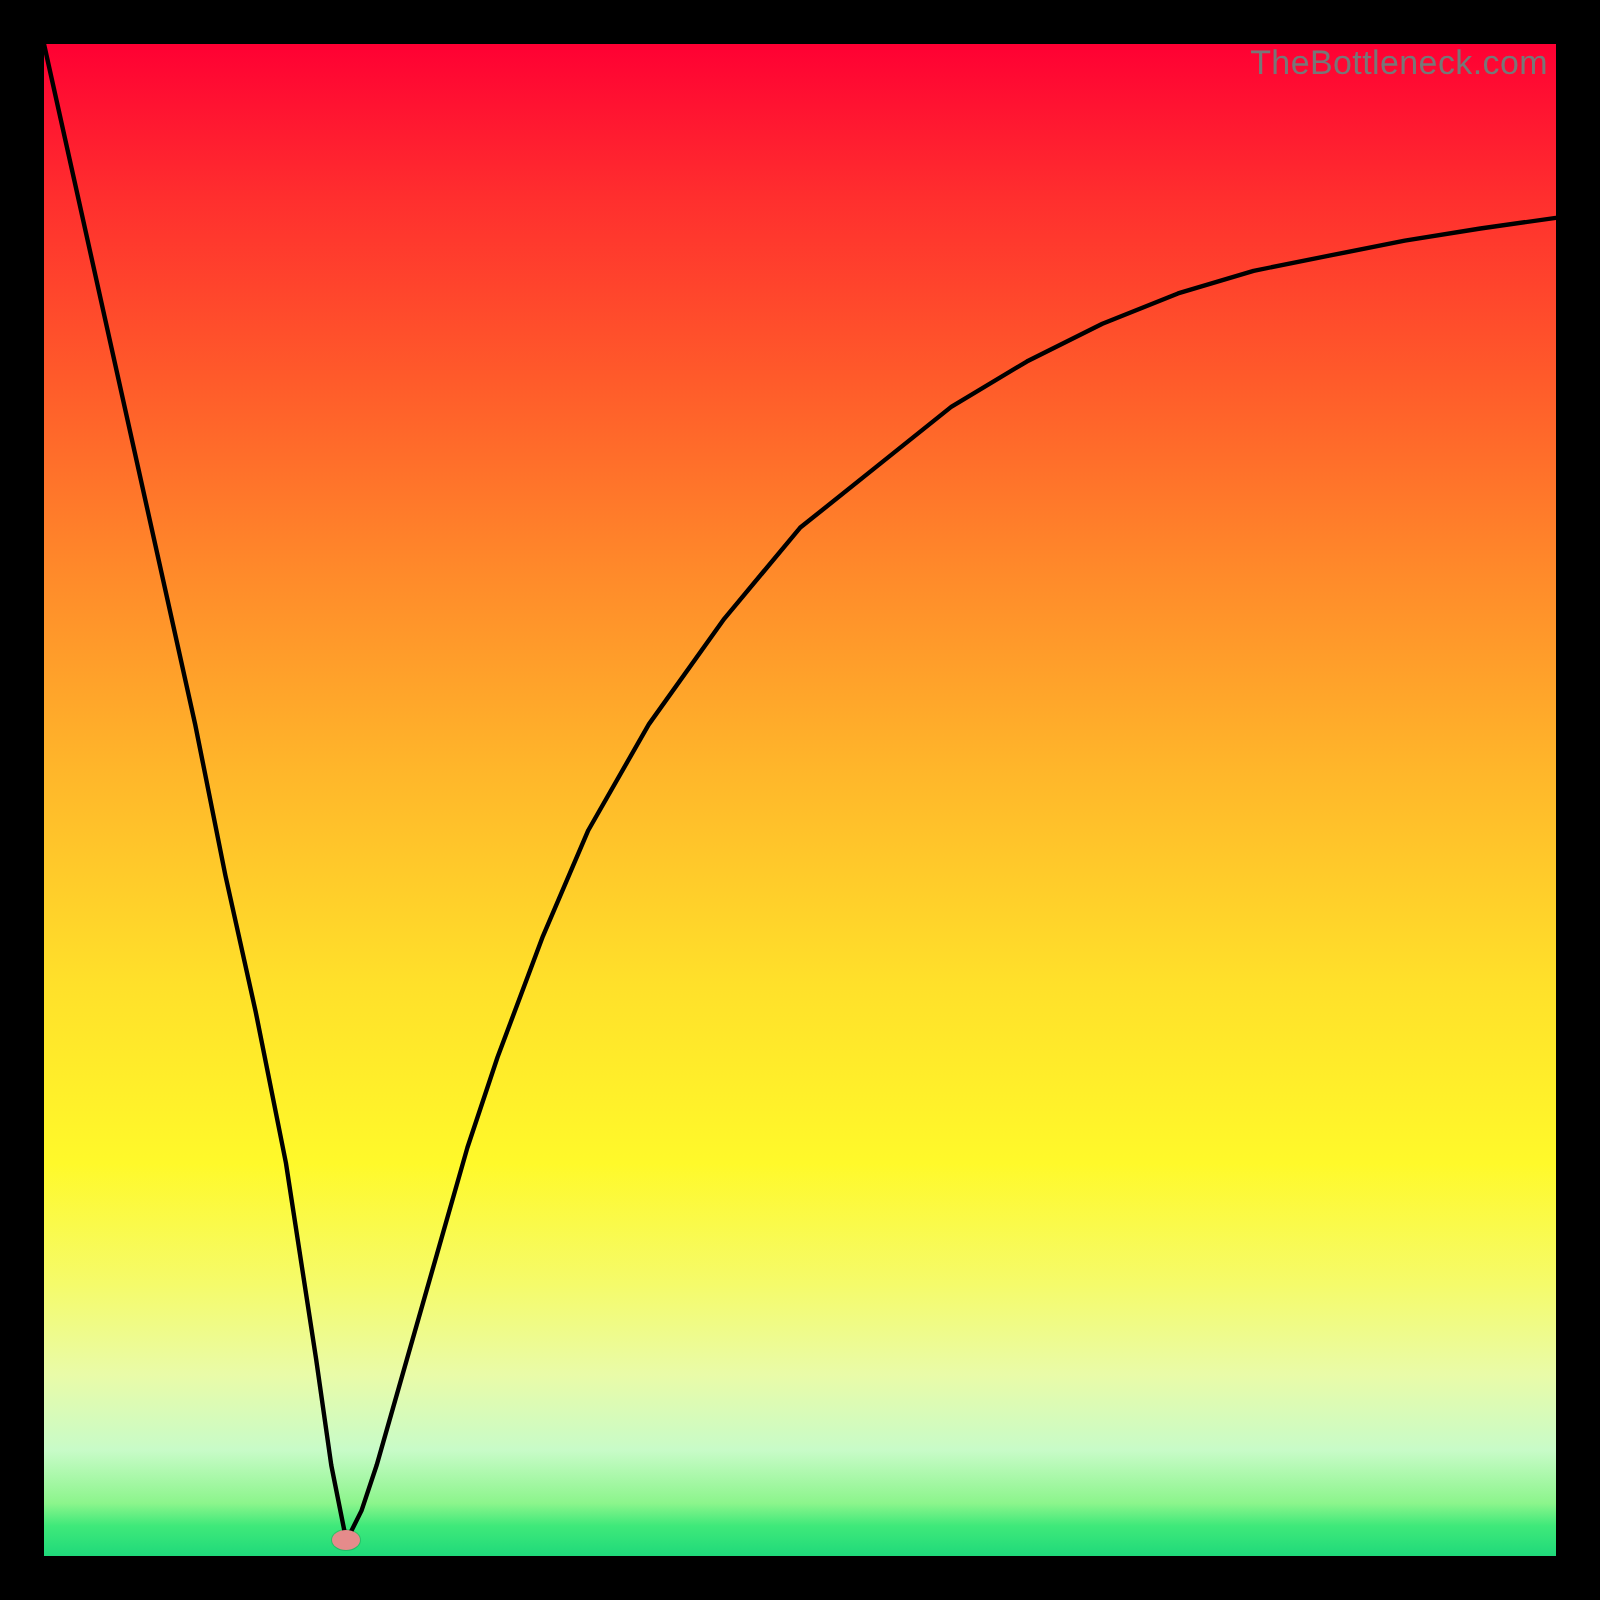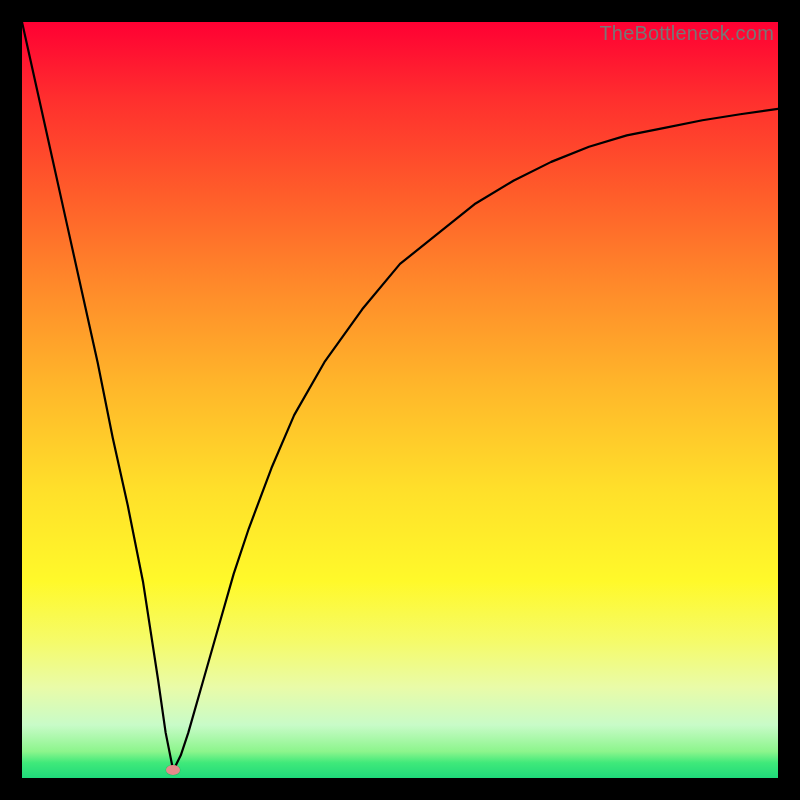--- a/index.html
+++ b/index.html
@@ -29,21 +29,21 @@
       #c8fbc8 93%,
       #8cf58c 96.5%,
       #3fe97a 98%,
       #1fd97a 100%);
   }
   .watermark {
     position: absolute;
     top: 0;
     right: 4px;
     font-family: Arial, Helvetica, sans-serif;
-    font-size: 20px;
+    font-size: 17px;
     color: #777;
     letter-spacing: 0.2px;
     user-select: none;
   }
   svg.curve {
     position: absolute;
     left: 0;
     top: 0;
     width: 756px;
     height: 756px;

